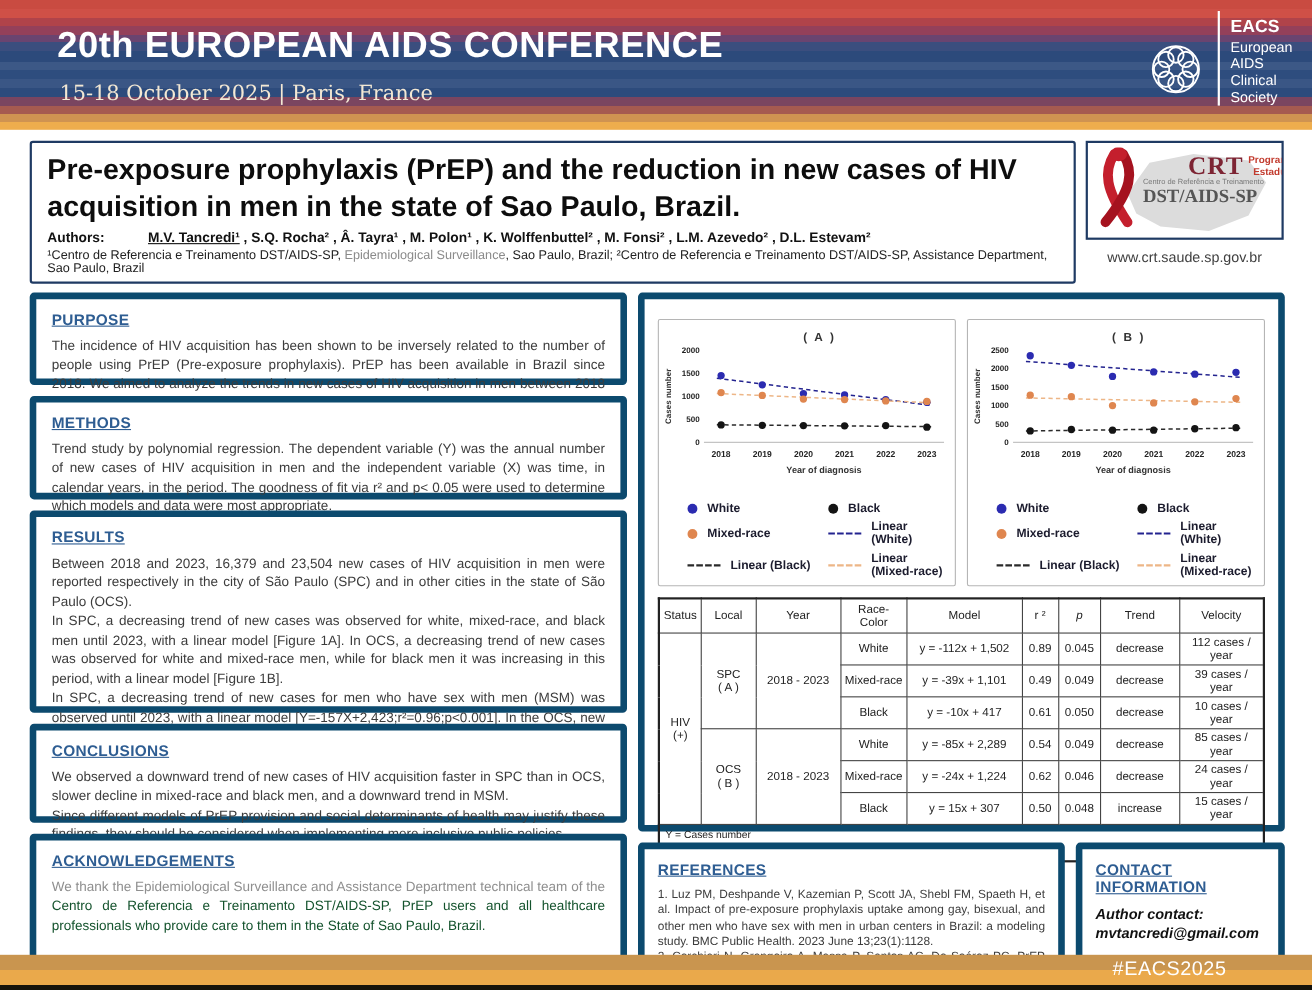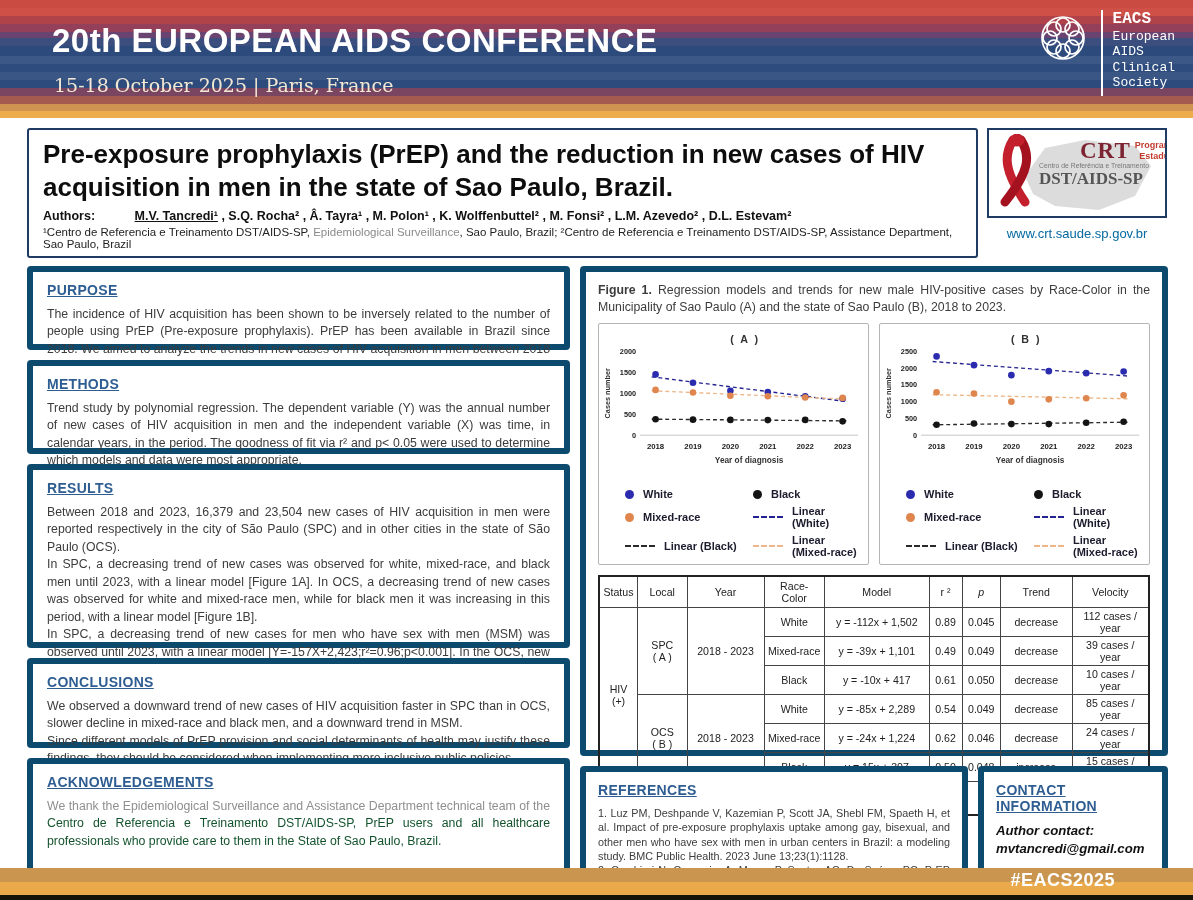--- a/index.html
+++ b/index.html
@@ -10,21 +10,21 @@
   .poster-header{position:relative;height:118px;
     background:linear-gradient(180deg,
       #c94b41 0 8px,#cf5047 8px 16px,#b0434a 16px 24px,#94405a 24px 32px,
       #6a4470 32px 38px,#3b4e7e 38px 46px,#2c4a7b 46px 56px,#3c5886 56px 64px,
       #2e4d7e 64px 72px,#3a5685 72px 80px,#2d4b7c 80px 88px,#7a4560 88px 96px,
       #a55a50 96px 104px,#cf9351 104px 111px,#eead4d 111px 118px);}
   .header-title{position:absolute;left:52px;top:22px;font-size:33px;font-weight:bold;
     color:#ffffff;letter-spacing:.5px;}
   .header-subtitle{position:absolute;left:54px;top:74px;font-family:"DejaVu Serif", serif;
     font-size:19px;color:#f3e8d4;}
-  .eacs-logo{position:absolute;right:18px;top:10px;display:flex;align-items:flex-start;gap:10px;color:#fff;font-family:Liberation Mono, monospace;}
+  .eacs-logo{position:absolute;right:18px;top:10px;display:flex;align-items:flex-end;gap:10px;color:#fff;}
   .eacs-divider{width:2px;height:86px;background:#fff;}
   .eacs-text{font-size:13px;line-height:1.18;}
   .eacs-acronym{font-size:16px;font-weight:bold;}
 
   
   .title-row{display:flex;gap:8px;margin:10px 25px 8px 27px;}
   .title-box{flex:1;border:2px solid #1f3a63;border-radius:3px;padding:8px 14px 6px;background:#fff;}
   .main-title{font-size:26px;font-weight:bold;color:#0d0d0d;line-height:1.25;}
   .authors-line{font-size:12.5px;font-weight:bold;color:#111;margin-top:6px;}
   .author-first{text-decoration:underline;padding-left:36px;}
@@ -33,21 +33,21 @@
   .crt-area{width:182px;display:flex;flex-direction:column;align-items:center;}
   .crt-box{position:relative;border:2px solid #1f3a63;width:176px;height:86px;background:#fff;overflow:hidden;}
   .crt-map{position:absolute;left:26px;top:6px;width:140px;height:76px;}
   .crt-ribbon{position:absolute;left:2px;top:4px;width:52px;height:78px;}
   .crt-texts{position:absolute;left:50px;top:8px;width:122px;}
   .crt-line1{display:flex;align-items:flex-start;gap:4px;margin-left:41px;}
   .crt-word{font-family:"Liberation Serif", serif;font-weight:bold;font-size:23px;color:#7d2433;letter-spacing:1px;}
   .crt-programa{font-size:9px;font-weight:bold;color:#c23b2e;text-align:right;line-height:1.25;margin-top:2px;flex:1;}
   .crt-centro{font-size:6.8px;color:#777;margin-top:-2px;}
   .crt-dst{font-family:"Liberation Serif", serif;font-weight:bold;font-size:17px;color:#555;margin-top:0px;}
-  .crt-url{font-size:13px;color:#0369a1;margin-top:8px;}
+  .crt-url{font-size:13px;color:#404040;margin-top:8px;}
 
   
   .content{display:flex;gap:10px;margin:0 25px 0 27px;}
   .left-col{width:543px;display:flex;flex-direction:column;gap:10px;}
   .right-col{flex:1;display:flex;flex-direction:column;gap:10px;}
   .box{border:6px solid #0c4a6e;border-radius:4px;padding:8px 14px;background:#fff;box-sizing:border-box;}
   .box h2{color:#2e5d92;font-size:14px;margin:2px 0 8px;text-decoration:underline;letter-spacing:.3px;}
   .box p{font-size:12.3px;color:#3c3c3c;text-align:justify;margin:0;line-height:1.42;}
   .h-purpose{height:84px;} .h-methods{height:94px;} .h-results{height:184px;}
   .h-conclusions{height:90px;} .h-ack{height:132px;}
@@ -76,21 +76,21 @@
   .bottom-row{display:flex;gap:10px;height:124px;}
   .refs-box{flex:1.95;padding:8px 12px;}
   .refs-box p{font-size:10.8px;line-height:1.32;}
   .contact-box{width:190px;padding:8px 12px;}
   .contact-line{font-style:italic;font-weight:bold;font-size:13.2px;color:#111;line-height:1.35;}
   .contact-code{font-weight:bold;font-size:14px;color:#111;margin-top:16px;text-align:center;}
 
   
   .footer{position:absolute;left:0;right:0;bottom:0;height:32px;
     background:linear-gradient(180deg,#c9954f 0 14px,#eaa94b 14px 27px,#16130b 27px 32px);}
-  .footer-tag{position:absolute;right:78px;top:2px;font-size:18px;font-weight:bold;color:#fff;letter-spacing:.5px;}
+  .footer-tag{position:absolute;right:78px;top:2px;font-size:18px;font-weight:normal;color:#fff;letter-spacing:.5px;}
 </style>
 </head>
 <body>
 
 <div class="page">
 
   <div class="poster-header">
     <div class="header-title">20th EUROPEAN AIDS CONFERENCE</div>
     <div class="header-subtitle">15-18 October 2025 | Paris, France</div>
     <div class="eacs-logo">
@@ -178,23 +178,20 @@
         <p>Since different models of PrEP provision and social determinants of health may justify these findings, they should be considered when implementing more inclusive public policies.</p>
       </div>
       <div class="box h-ack">
         <h2>ACKNOWLEDGEMENTS</h2>
         <p><span class="ack-gray">We thank the Epidemiological Surveillance and Assistance Department technical team of the </span><span class="ack-dark">Centro de Referencia e Treinamento DST/AIDS-SP, PrEP users and all healthcare professionals who provide care to them in the State of Sao Paulo, Brazil.</span></p>
       </div>
     </div>
 
     <div class="right-col">
       <div class="box figure-box">
-        <div class="fig-caption">
-          <b>Figure 1.</b><span> Regression models and trends for new male HIV-positive cases by Race-Color in the Municipality of Sao Paulo (A) and the state of Sao Paulo (B), 2018 to 2023.</span>
-        </div>
         <div class="charts-row" id="charts-row">
             <div class="chart-panel"><svg width="100%" height="152" viewBox="0 0 272 152">
                 <text x="148" y="13" text-anchor="middle" font-size="11" font-weight="bold" fill="#333" letter-spacing="2" font-family="&quot;Liberation Sans&quot;, sans-serif">( A )</text>
                 <text x="36" y="110.5" text-anchor="end" font-size="7.5" font-weight="bold" fill="#222" font-family="&quot;Liberation Sans&quot;, sans-serif">0</text>
                 <text x="36" y="89" text-anchor="end" font-size="7.5" font-weight="bold" fill="#222" font-family="&quot;Liberation Sans&quot;, sans-serif">500</text>
                 <text x="36" y="67.5" text-anchor="end" font-size="7.5" font-weight="bold" fill="#222" font-family="&quot;Liberation Sans&quot;, sans-serif">1000</text>
                 <text x="36" y="46" text-anchor="end" font-size="7.5" font-weight="bold" fill="#222" font-family="&quot;Liberation Sans&quot;, sans-serif">1500</text>
                 <text x="36" y="24.5" text-anchor="end" font-size="7.5" font-weight="bold" fill="#222" font-family="&quot;Liberation Sans&quot;, sans-serif">2000</text>
                 <text x="9" y="65" text-anchor="middle" font-size="7.5" font-weight="bold" fill="#333" font-family="&quot;Liberation Sans&quot;, sans-serif" transform="rotate(-90 9 65)">Cases number</text>
                 <line x1="40" y1="108" x2="264" y2="108" stroke="#c4c4c4" stroke-width="1"></line>

